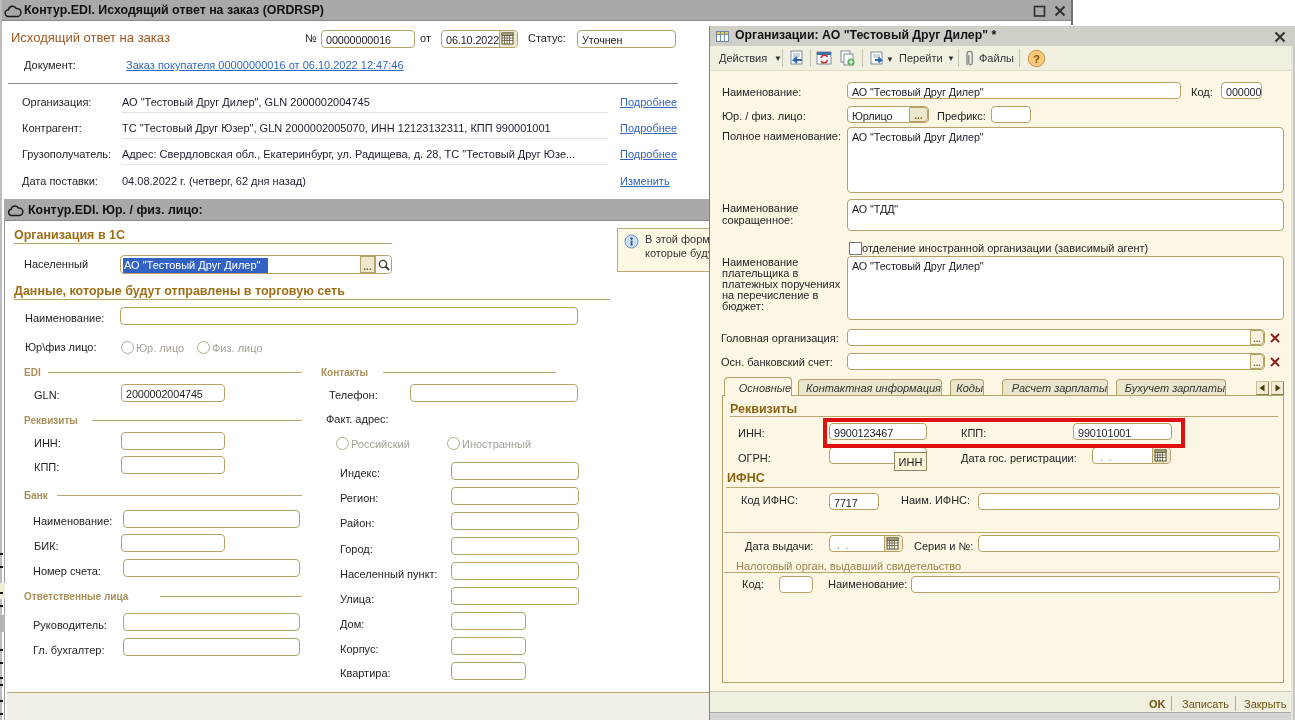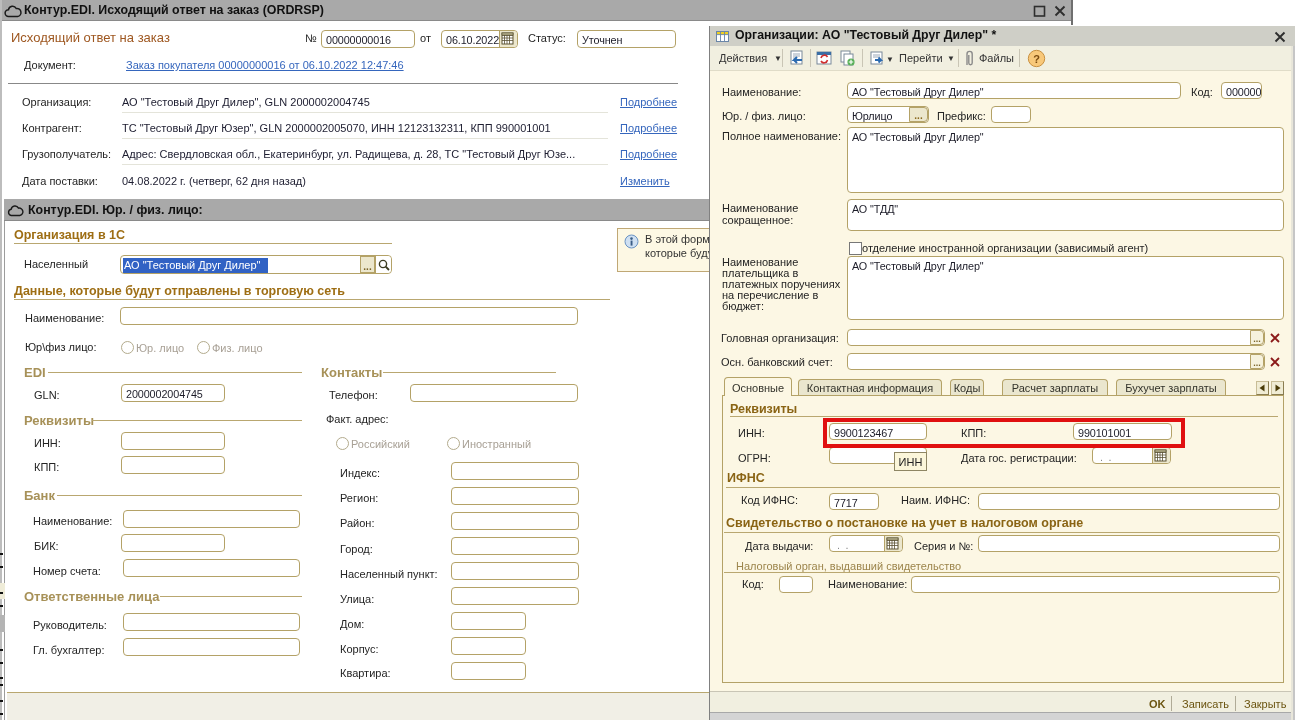--- a/index.html
+++ b/index.html
@@ -1,32 +1,32 @@
 <!DOCTYPE html>
 <html><head><meta charset="utf-8">
 <style>
 html,body{margin:0;padding:0;}
 body{width:1295px;height:720px;position:relative;overflow:hidden;background:#fff;
  font-family:"Liberation Sans",sans-serif;font-size:11px;color:#222;}
 .t{position:absolute;white-space:nowrap;line-height:13px;font-size:11px;}
 .b{font-weight:bold;}
 .hdr{color:#9e6e14;font-weight:bold;font-size:12.5px;}
-.hdr2{color:#a79158;font-weight:bold;font-size:13px;}
+.hdr2{color:#a79158;font-weight:bold;font-size:10px;}
 .hl{position:absolute;height:1px;background:#b9a770;}
 .fld{position:absolute;background:#fff;border:1px solid #b4a267;border-radius:4px;
  box-sizing:border-box;font-size:10.8px;color:#1c1c28;padding:3px 0 0 4px;letter-spacing:-0.1px;white-space:nowrap;overflow:hidden;}
 .lnk{color:#3566bd;text-decoration:underline;}
 .lbl{color:#242424;}
 .val{color:#1d1d30;}
 .gry{color:#a8a095;}
 .radio{position:absolute;width:13px;height:13px;border:1px solid #b3ab8d;border-radius:50%;background:#fff;box-sizing:border-box;}
 .btn3{position:absolute;background:#ece7cd;border:1px solid #b4a267;box-sizing:border-box;color:#7a6428;text-align:center;}
 .cldr{position:absolute;background:#ece7cd;border-left:1px solid #b4a267;box-sizing:border-box;}
 .sep{position:absolute;width:1px;background:#c9c5b5;}
-.tab{position:absolute;top:353px;height:16px;background:#eae6ce;border:1px solid #b4a267;border-bottom:none;border-radius:4px 4px 0 0;box-sizing:border-box;text-align:center;font-size:11px;color:#33332b;padding-top:2px;}
+.tab{position:absolute;top:353px;height:16px;background:#eae6ce;border:1px solid #b4a267;border-bottom:none;border-radius:4px 4px 0 0;box-sizing:border-box;text-align:right;font-size:11px;color:#33332b;padding-top:2px;font-style:italic;}
 .tab.on{top:351px;height:19px;background:#fcf7e4;font-weight:normal;z-index:2;padding-top:4px;}
 </style></head>
 <body>
 
 <div style="position:absolute;left:0;top:0;width:2px;height:720px;background:#bdbdbd;"></div>
 <div style="position:absolute;left:4px;top:199px;width:1px;height:521px;background:#9c9c9c;"></div>
 <div style="position:absolute;left:0;top:583px;width:5px;height:16px;background:#efecd8;"></div>
 <div style="position:absolute;left:0;top:615px;width:5px;height:17px;background:#b4b4b4;"></div>
 
 <div style="position:absolute;left:2px;top:0;width:1071px;height:20px;background:#a9a9a9;border-bottom:1px solid #8a8a8a;"></div>
@@ -324,21 +324,20 @@
       <rect x="1" y="1" width="11" height="2" fill="#c8c49e" stroke="#5a5233" stroke-width="0.7"></rect>
     </svg>
 
   <span class="t hdr" style="left:17px;top:446px;color:#8a6414;">ИФНС</span>
   <div class="hl" style="left:16px;top:461px;width:554px;"></div>
   <span class="t lbl" style="left:31px;top:468px;">Код ИФНС:</span>
   <div class="fld" style="left:119px;top:467px;width:50px;height:17px;">7717</div>
   <span class="t lbl" style="left:191px;top:468px;">Наим. ИФНС:</span>
   <div class="fld" style="left:268px;top:467px;width:302px;height:17px;"></div>
 
-  <span class="t hdr" style="left:16px;top:491px;color:#8a6414;">Свидетельство о постановке на учет в налоговом органе</span>
   <div class="hl" style="left:14px;top:506px;width:556px;"></div>
   <span class="t lbl" style="left:35px;top:514px;">Дата выдачи:</span>
   <div class="fld" style="left:119px;top:509px;width:74px;height:17px;color:#888;">&nbsp;.&nbsp;&nbsp;.</div>
   <div class="cldr" style="left:174px;top:510px;width:18px;height:15px;border-radius:0 4px 4px 0;"></div>
   <svg style="position:absolute;left:176px;top:511px;" width="13" height="13" viewBox="0 0 13 13">
       <rect x="1" y="1" width="11" height="11" fill="#fff" stroke="#5a5233"></rect>
       <path d="M1 3.5h11M1 6h11M1 8.5h11M3.5 3v9M6 3v9M8.5 3v9" stroke="#5a5233" stroke-width="0.8"></path>
       <rect x="1" y="1" width="11" height="2" fill="#c8c49e" stroke="#5a5233" stroke-width="0.7"></rect>
     </svg>
   <span class="t lbl" style="left:204px;top:514px;">Серия и №:</span>

